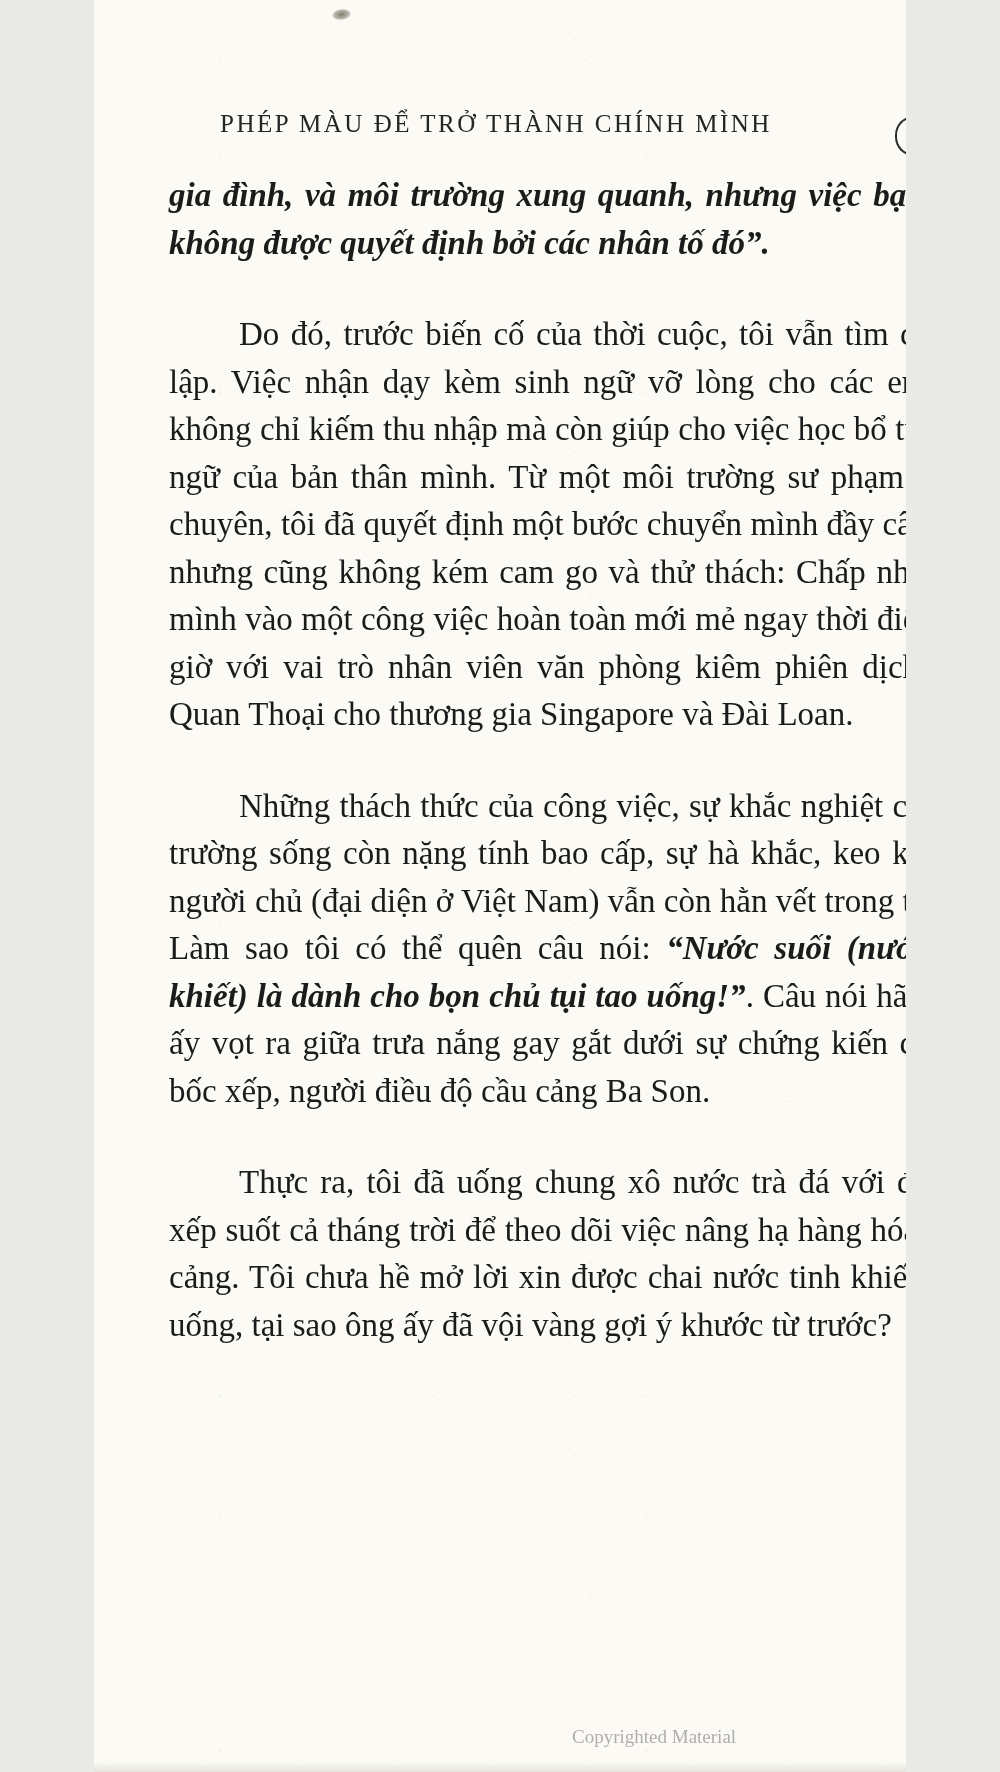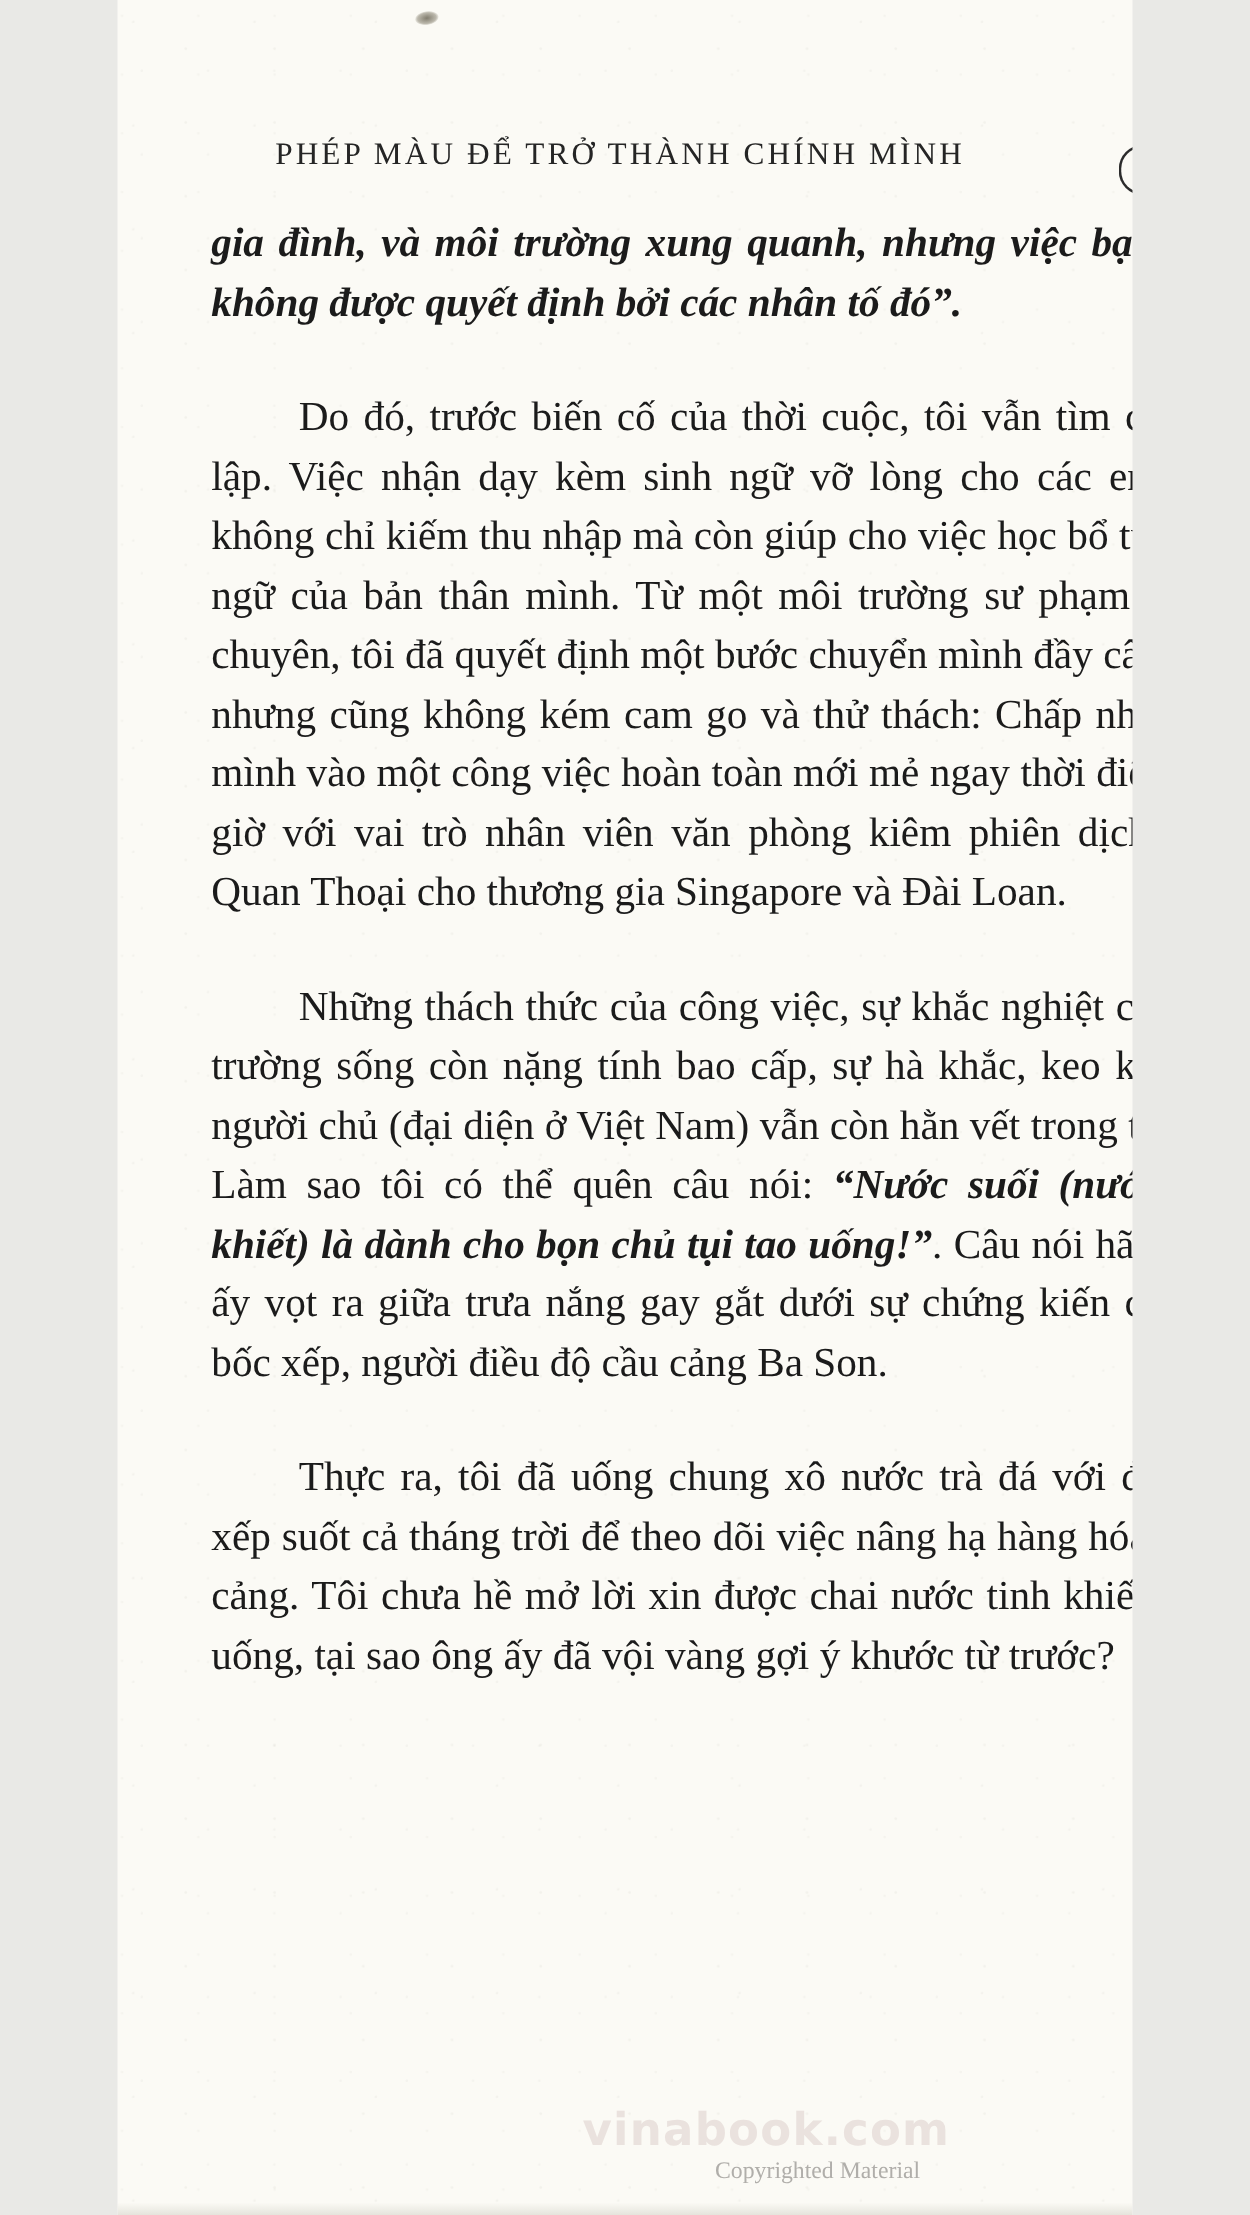--- a/index.html
+++ b/index.html
@@ -139,19 +139,18 @@
     <span class="page-number">20</span>
   </div>
 
   <div class="content">
     <p class="italic">gia đình, và môi trường xung quanh, nhưng việc bạn là ai không được quyết định bởi các nhân tố đó”.</p>
     <p class="indent">Do đó, trước biến cố của thời cuộc, tôi vẫn tìm cách tự lập. Việc nhận dạy kèm sinh ngữ vỡ lòng cho các em nhỏ, không chỉ kiếm thu nhập mà còn giúp cho việc học bổ túc sinh ngữ của bản thân mình. Từ một môi trường sư phạm không chuyên, tôi đã quyết định một bước chuyển mình đầy cân nhắc nhưng cũng không kém cam go và thử thách: Chấp nhận hòa mình vào một công việc hoàn toàn mới mẻ ngay thời điểm bấy giờ với vai trò nhân viên văn phòng kiêm phiên dịch tiếng Quan Thoại cho thương gia Singapore và Đài Loan.</p>
     <p class="indent"><span>Những thách thức của công việc, sự khắc nghiệt của môi trường sống còn nặng tính bao cấp, sự hà khắc, keo kiệt của người chủ (đại diện ở Việt Nam) vẫn còn hằn vết trong trí nhớ. Làm sao tôi có thể quên câu nói: </span><span class="italic">“Nước suối (nước tinh khiết) là dành cho bọn chủ tụi tao uống!”</span><span>. Câu nói hãnh tiến ấy vọt ra giữa trưa nắng gay gắt dưới sự chứng kiến của đội bốc xếp, người điều độ cầu cảng Ba Son.</span></p>
     <p class="indent">Thực ra, tôi đã uống chung xô nước trà đá với đội bốc xếp suốt cả tháng trời để theo dõi việc nâng hạ hàng hóa ở cầu cảng. Tôi chưa hề mở lời xin được chai nước tinh khiết ấy để uống, tại sao ông ấy đã vội vàng gợi ý khước từ trước?</p>
   </div>
 
-  <div class="watermark">vinabook.com</div>
 
   <div class="copyright">Copyrighted Material</div>
 
   <div class="bottom-edge"></div>
 
 </div>
 
 </body></html>

